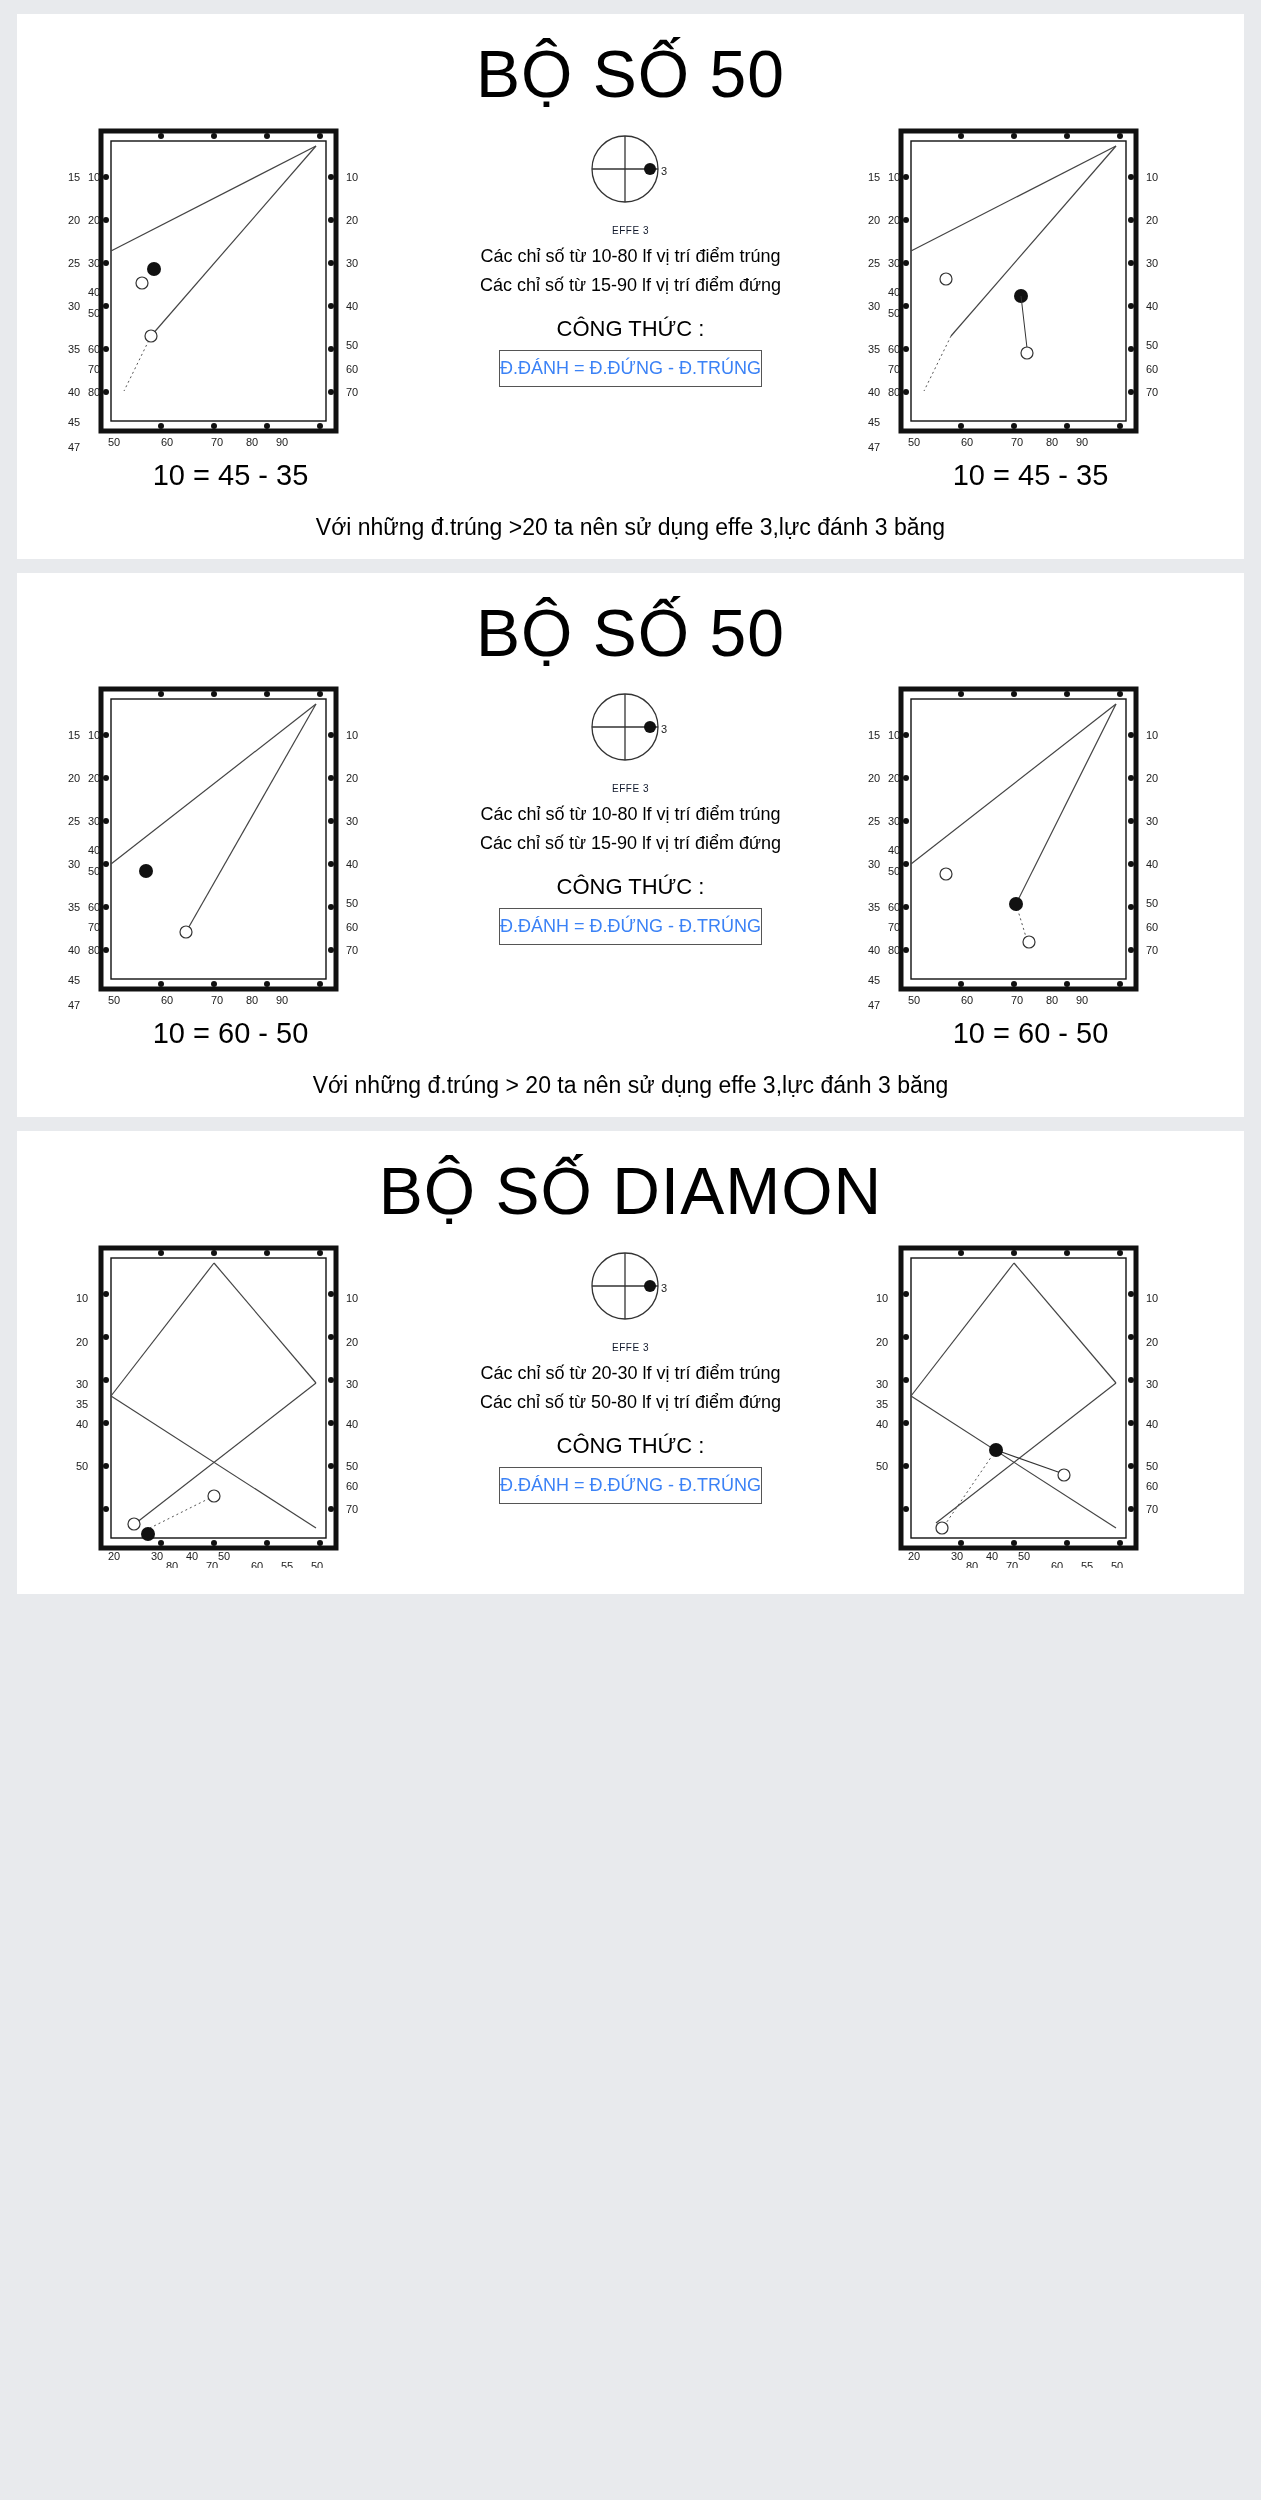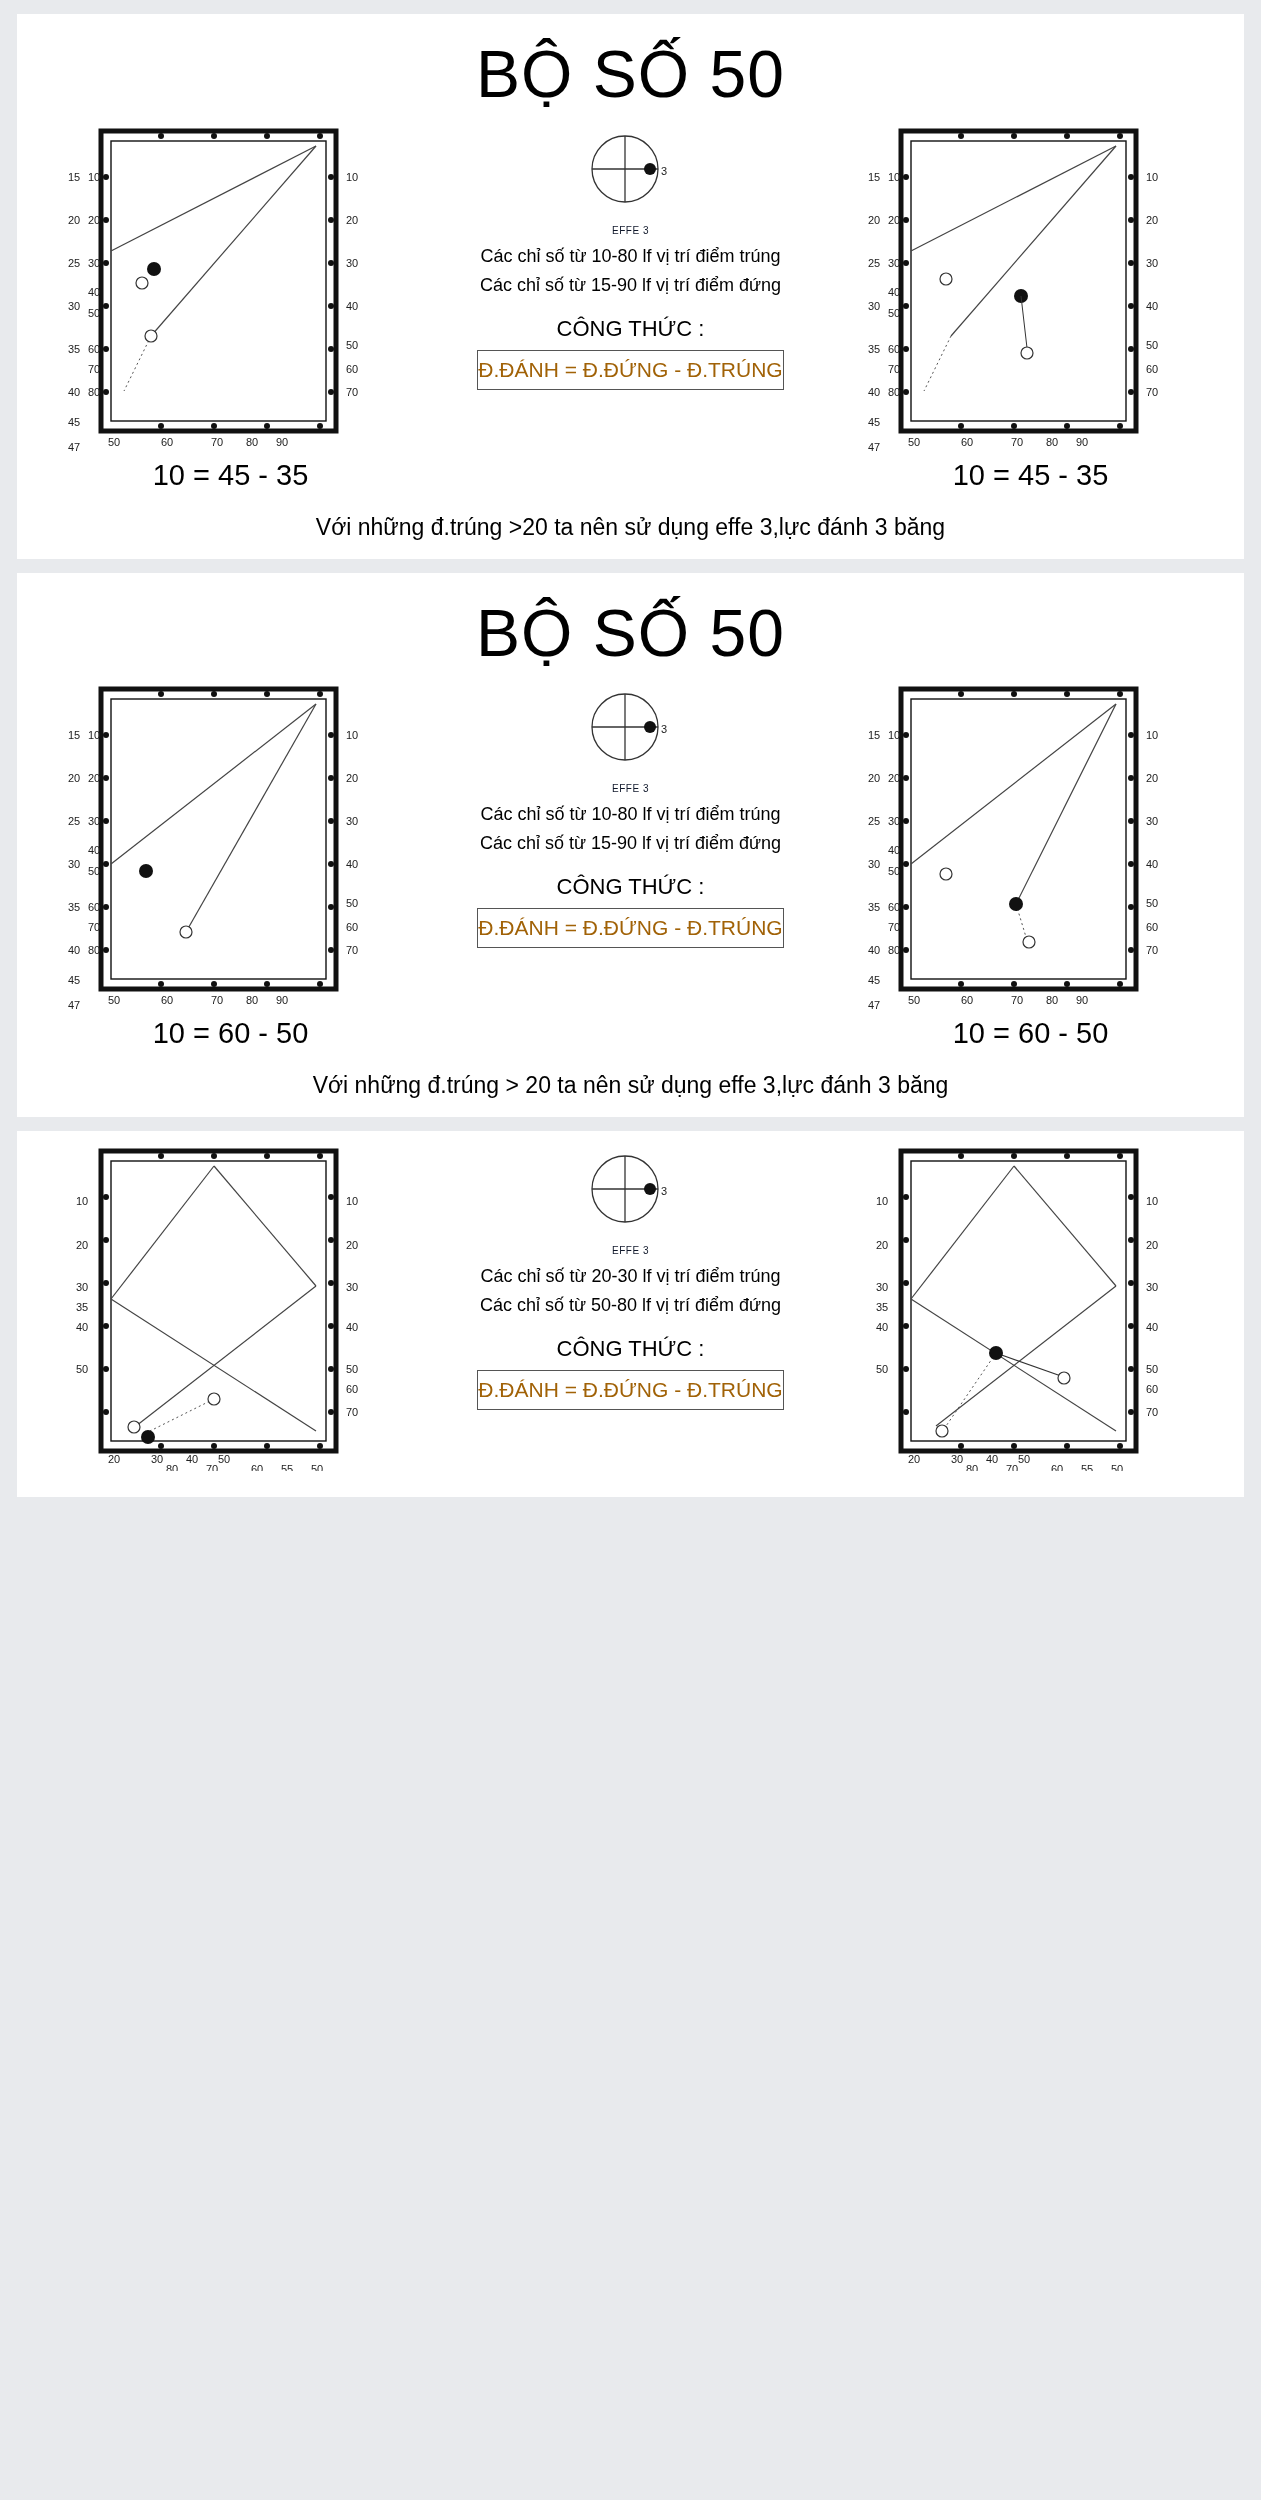--- a/index.html
+++ b/index.html
@@ -80,22 +80,22 @@
   }
   .formula-title {
     font-size: 22px;
     color: #000;
     margin: 16px 0 8px 0;
     text-align: right;
   }
   .formula-box {
     border: 1px solid #555;
     padding: 7px 0;
-    font-size: 21px;
-    color: #a16207;
+    font-size: 18px;
+    color: #3b82f6;
     background: #fff;
     white-space: nowrap;
   }
 
   .result-label {
     font-size: 29px;
     color: #000;
     margin-top: 8px;
     text-align: center;
   }
@@ -417,20 +417,21 @@
           <text class="tick-text" x="210" y="325">90</text>
         </svg>
         <div class="result-label">10 = 60 - 50</div>
       </div>
 
     </div>
     <div class="footer-note">Với những đ.trúng &gt; 20 ta nên sử dụng effe 3,lực đánh 3 băng</div>
   </div>
 
   <div class="card">
+    <div class="card-title">BỘ SỐ DIAMON</div>
 
     <div class="content-row">
 
       <div class="diagram-col">
         <svg width="330" height="330" viewBox="0 0 330 330">
           <rect x="35" y="10" width="235" height="300" fill="#ffffff" stroke="#111" stroke-width="5"></rect>
           <rect x="45" y="20" width="215" height="280" fill="#ffffff" stroke="#111" stroke-width="1.4"></rect>
           <circle cx="95" cy="15" r="3" fill="#111"></circle>
             <circle cx="148" cy="15" r="3" fill="#111"></circle>
           <circle cx="201" cy="15" r="3" fill="#111"></circle>

